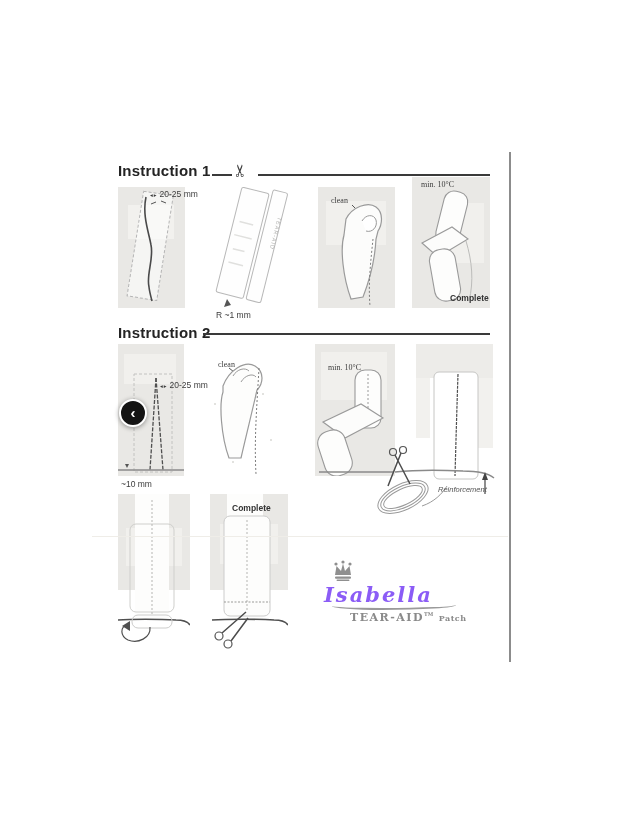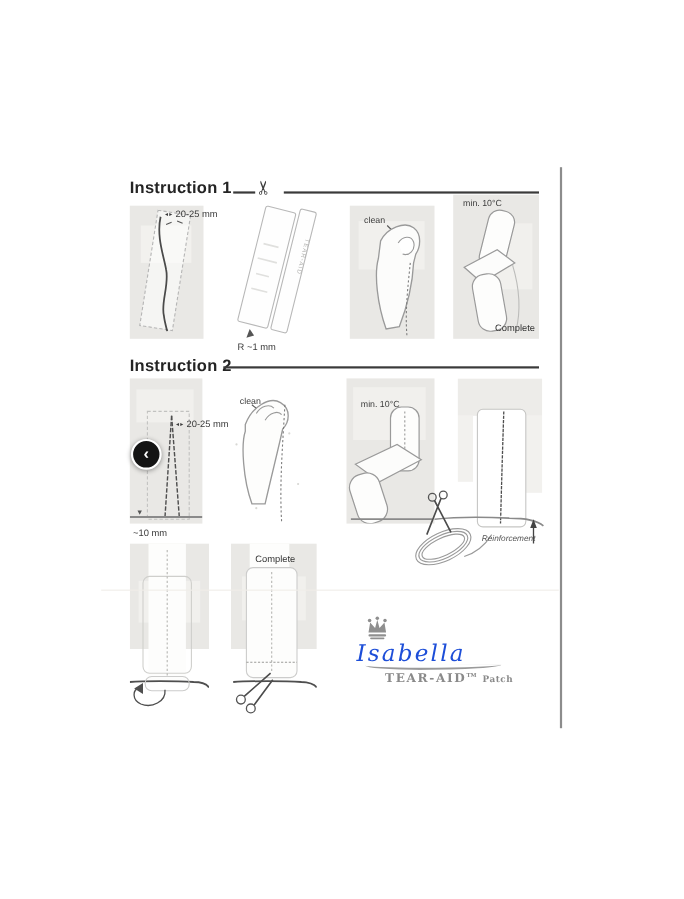--- a/index.html
+++ b/index.html
@@ -2,38 +2,38 @@
 <html><head>
 <meta charset="utf-8">
 <style>
   html,body{margin:0;padding:0;background:#ffffff;}
   #page{position:relative;width:622px;height:817px;background:#ffffff;overflow:hidden;
         font-family:"Liberation Sans",sans-serif;}
   .abs{position:absolute;}
   .h-title{font-weight:700;font-size:15px;color:#242424;letter-spacing:.2px;white-space:nowrap;}
   .rule{position:absolute;height:2px;background:#3a3a3a;}
   .label{position:absolute;font-size:8.5px;color:#3c3c3c;white-space:nowrap;line-height:1;}
-  .label.small{font-size:8px;}
-  .label.bold{font-weight:400;font-size:8.5px;color:#333;}
+  .label.small{font-size:8px;font-family:Liberation Serif, serif;}
+  .label.bold{font-weight:700;font-size:8.5px;color:#333;}
   .label.italic{font-style:italic;font-size:7.5px;color:#555;font-weight:400;}
   .arrows{font-size:5.5px;color:#3c3c3c;letter-spacing:1px;margin-right:2px;}
   .panel{position:absolute;background:#e9e8e5;}
   .panel.white{background:transparent;}
   svg{display:block;}
   .scissors-glyph{position:absolute;font-size:17px;color:#3d3d3d;transform:rotate(-90deg);
       line-height:1;}
   .nav-btn{position:absolute;left:119px;top:399px;width:24px;height:24px;border-radius:50%;
       background:#141414;border:2px solid #ffffff;box-shadow:0 1px 5px rgba(0,0,0,.4);
       display:flex;align-items:center;justify-content:center;cursor:pointer;}
   .nav-btn span{color:#ffffff;font-size:15px;font-weight:700;line-height:1;margin-top:-2px;}
   .edge-line{position:absolute;left:509px;top:152px;width:2px;height:510px;background:#8c8c8c;}
   .crease{position:absolute;left:92px;top:536px;width:416px;height:1px;background:#efede8;}
   .logo{position:absolute;left:322px;top:560px;width:170px;color:#8f8f8f;}
-  .logo .brand{font-family:"DejaVu Serif",serif;font-style:italic;font-weight:400;
-      font-size:21px;letter-spacing:2px;color:#1d4ed8;margin-left:2px;}
+  .logo .brand{font-family:"DejaVu Serif",serif;font-style:italic;font-weight:700;
+      font-size:21px;letter-spacing:2px;color:#8b5cf6;margin-left:2px;}
   .logo .swash{width:124px;height:3px;border-bottom:2px solid #9a9a9a;
       border-radius:0 0 60% 40%/0 0 5px 4px;margin:-2px 0 1px 10px;}
   .logo .product-line{font-family:"DejaVu Serif",serif;font-weight:700;font-size:11px;
       letter-spacing:1.5px;color:#8a8a8a;margin-left:28px;white-space:nowrap;}
   .logo .product-line sup{font-size:5px;letter-spacing:0;}
   .logo .product-line .suffix{font-size:8px;letter-spacing:.5px;margin-top:40px;}
 </style>
 </head>
 <body>
 

